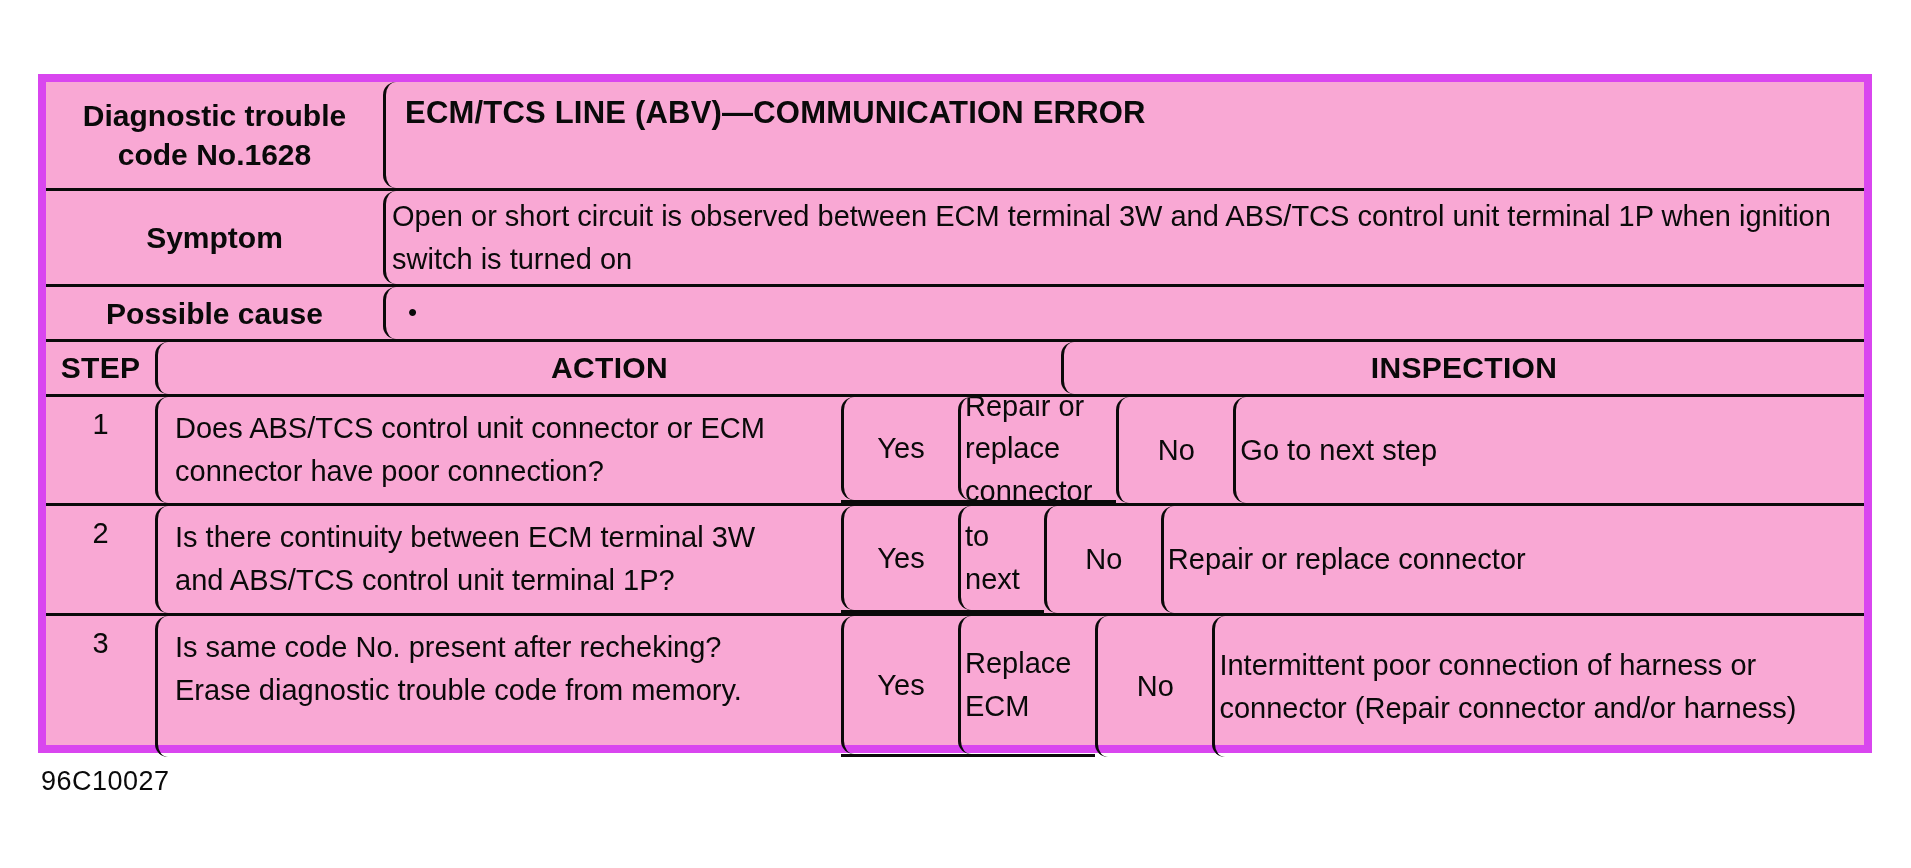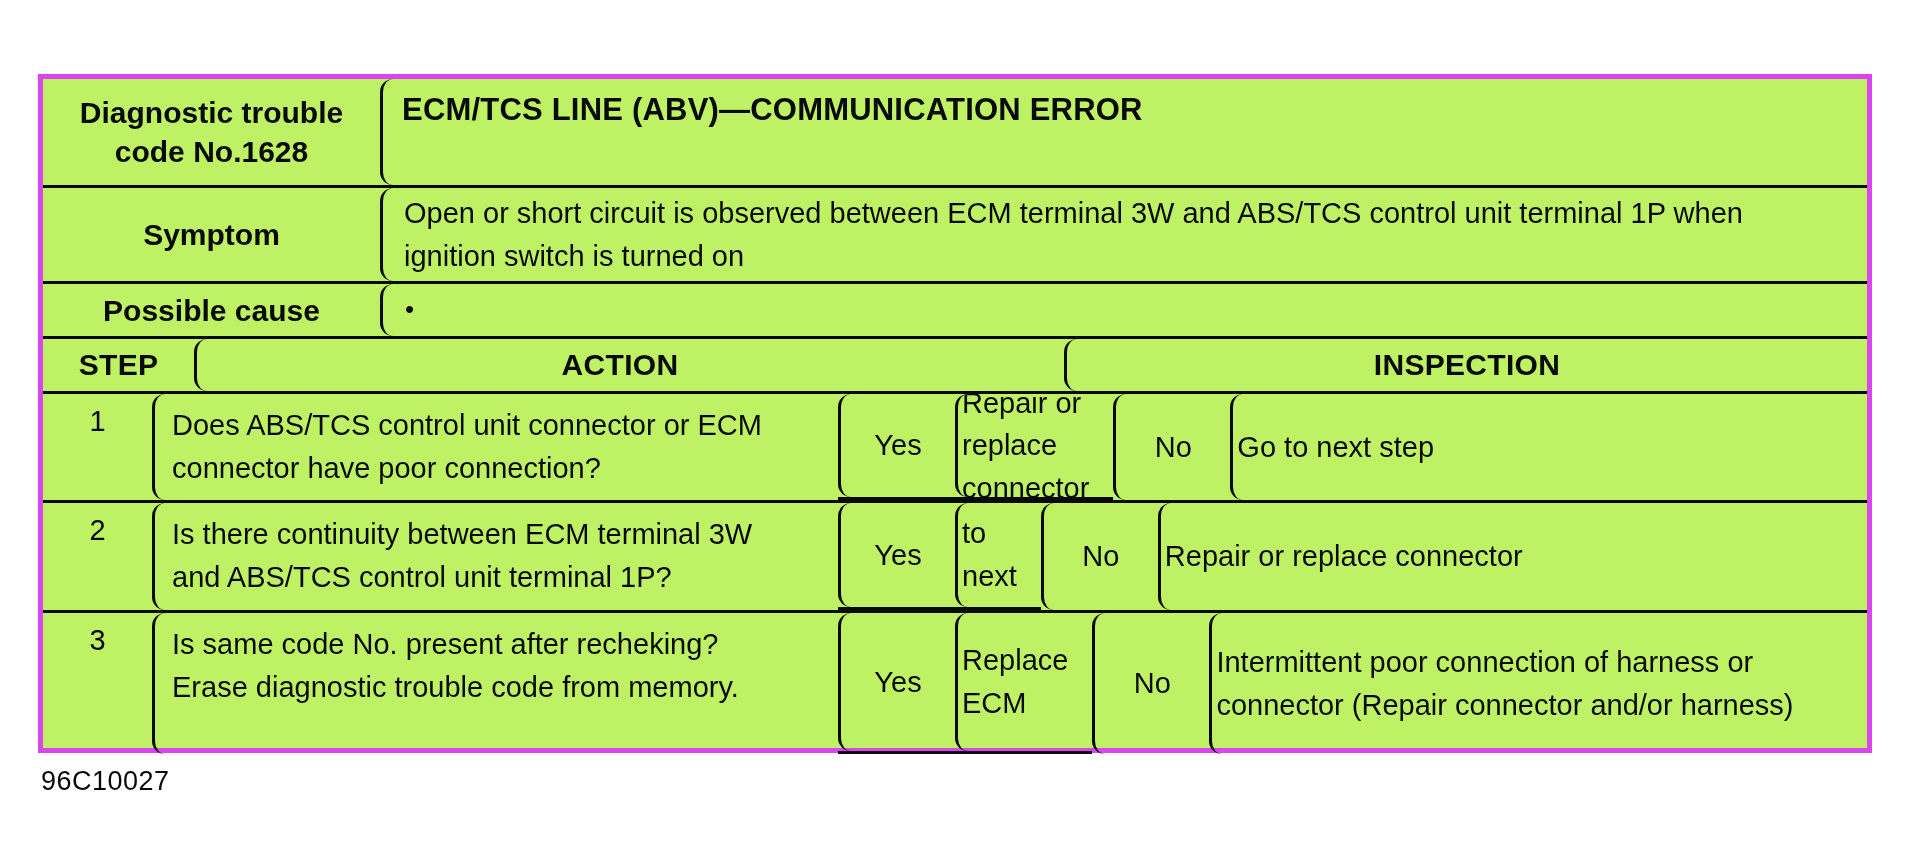--- a/index.html
+++ b/index.html
@@ -17,23 +17,23 @@
     overflow: hidden;
   }
 
   
   .dtc-table {
     position: absolute;
     left: 38px;
     top: 74px;
     width: 1834px;
     height: 679px;
-    border: 5px solid #d946ef;
-    box-sizing: border-box;
-    background: #bef264;
+    border: 8px solid #d946ef;
+    box-sizing: border-box;
+    background: #f9a8d4;
     display: flex;
     flex-direction: column;
   }
   .row {
     display: flex;
     box-sizing: border-box;
     border-bottom: 3px solid #0a0a0a;
     flex: 0 0 auto;
   }
   .row:last-child { border-bottom: none; }
@@ -70,21 +70,21 @@
 
   .title-cell {
     padding: 13px 10px 0 19px;
     font-weight: bold;
     font-size: 31px;
     letter-spacing: 0.2px;
   }
   .symptom-text {
     display: flex;
     align-items: center;
-    padding-left: 21px;
+    padding-left: 6px;
     padding-right: 30px;
     font-size: 29px;
     line-height: 1.48;
   }
   .cause-text {
     display: flex;
     align-items: center;
     padding-left: 22px;
     font-size: 29px;
   }
@@ -99,21 +99,20 @@
   .h-step   { width: 109px; flex: 0 0 109px; }
   .h-insp   { width: 803px; flex: 0 0 803px; }
   .h-action { flex: 1 1 auto; }
   .h-cell {
     display: flex;
     align-items: center;
     justify-content: center;
     font-weight: bold;
     font-size: 30px;
     letter-spacing: 0.3px;
-    margin-left: 21px;
   }
 
   
   .c-num {
     width: 109px;
     flex: 0 0 109px;
     text-align: center;
     padding-top: 11px;
     font-size: 29px;
   }

